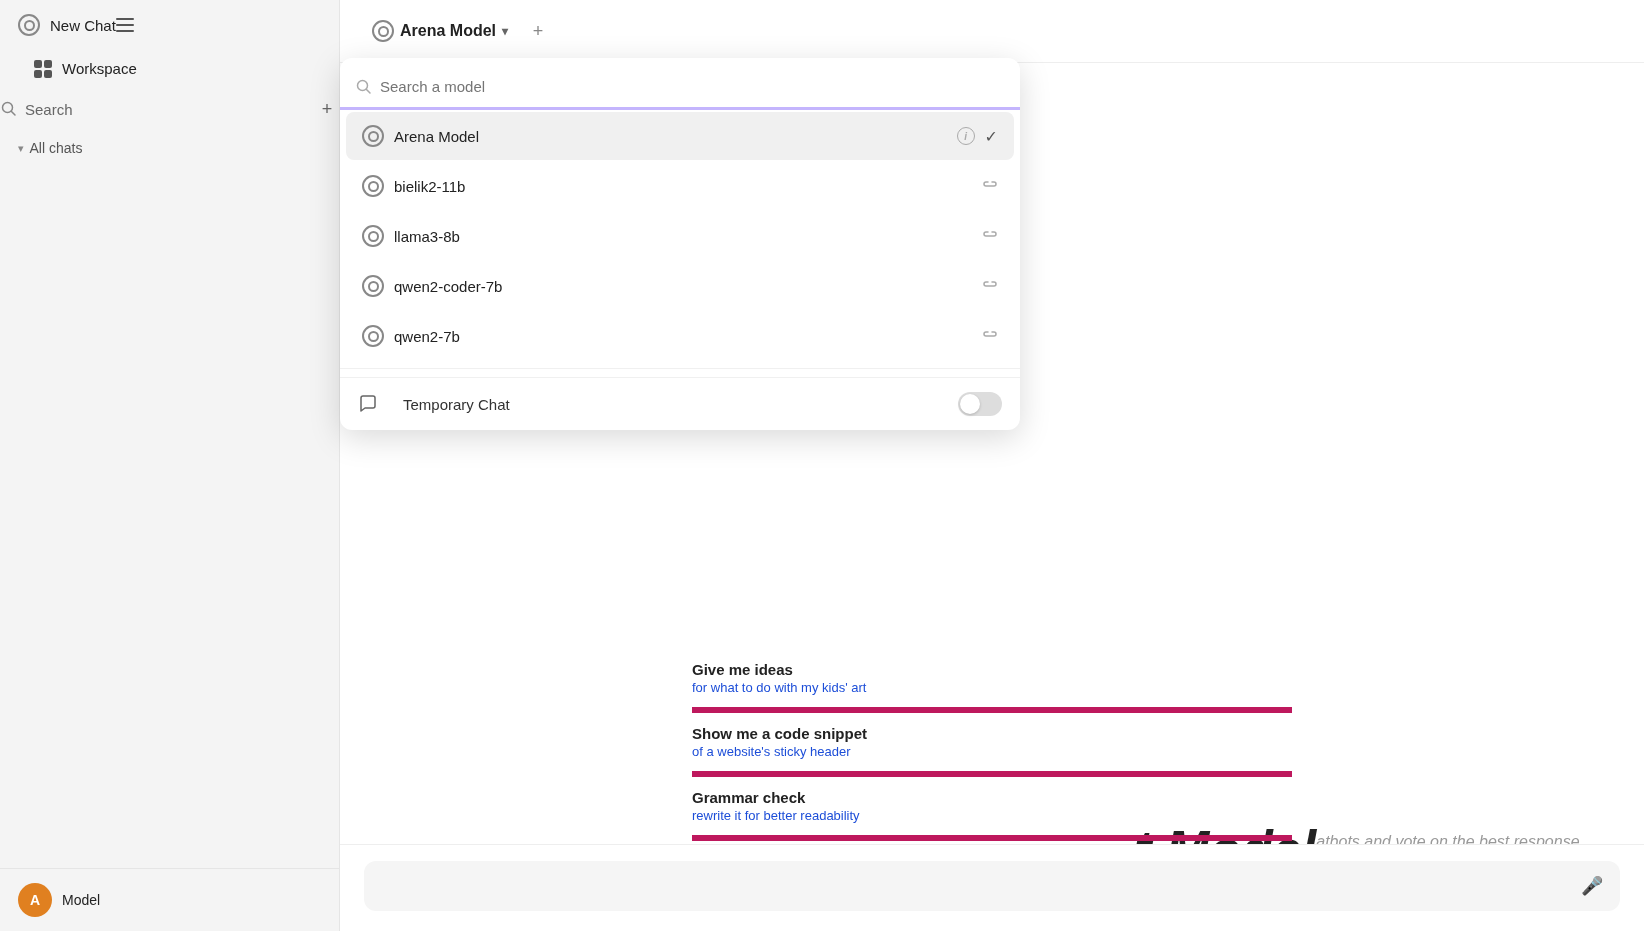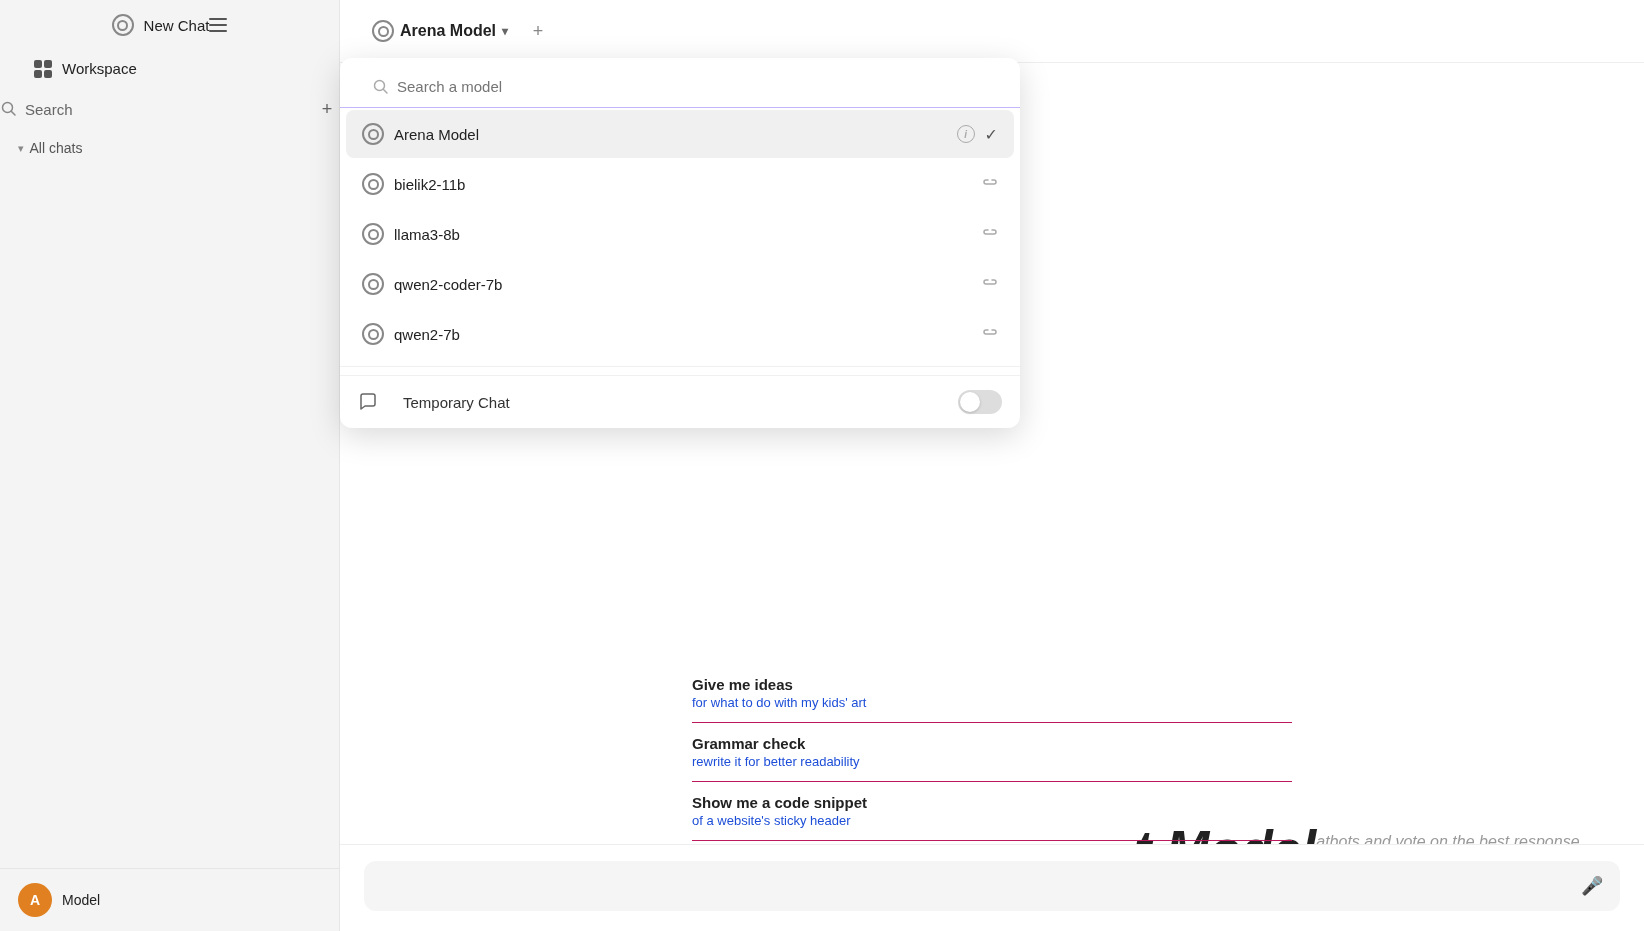--- a/index.html
+++ b/index.html
@@ -11,21 +11,21 @@
       min-width: 340px;
       background: #f4f4f4;
       display: flex;
       flex-direction: column;
       height: 100%;
       border-right: 1px solid #e5e5e5;
     }
     .sidebar-new-chat {
       display: flex;
       align-items: center;
-      justify-content: center;
+      justify-content: flex-start;
       padding: 14px 18px;
       cursor: pointer;
     }
     .sidebar-new-chat-left {
       display: flex;
       align-items: center;
       gap: 10px;
     }
     .sidebar-new-chat-label {
       font-size: 15px;
@@ -177,21 +177,21 @@
       bottom: 120px;
       left: 50%;
       transform: translateX(-50%);
       display: flex;
       flex-direction: column;
       gap: 0;
     }
     .suggestion-item {
       padding: 12px 0;
       cursor: pointer;
-      border-bottom: 1px solid #be185d;
+      border-bottom: 6px solid #be185d;
     }
     .suggestion-title {
       font-size: 15px;
       font-weight: 600;
       color: #222;
     }
     .suggestion-sub {
       font-size: 13px;
       color: #1d4ed8;
       margin-top: 2px;
@@ -205,22 +205,22 @@
       border-radius: 12px;
       box-shadow: 0 8px 32px rgba(0,0,0,0.15);
       z-index: 100;
       padding: 12px 0 0 0;
       pointer-events: all;
     }
     .dropdown-search {
       display: flex;
       align-items: center;
       gap: 8px;
-      padding: 8px 33px 12px;
-      border-bottom: 1px solid #c4b5fd;
+      padding: 8px 16px 12px;
+      border-bottom: 3px solid #c4b5fd;
     }
     .dropdown-search input {
       border: none;
       outline: none;
       font-size: 15px;
       color: #888;
       background: transparent;
       flex: 1;
     }
     .dropdown-item {
@@ -380,26 +380,26 @@
 
   <div class="suggestions">
   </div>
 
   <div style="position:absolute; bottom:90px; left:50%; transform:translateX(-50%); width:600px;">
     <div class="suggestion-item">
       <div class="suggestion-title">Give me ideas</div>
       <div class="suggestion-sub">for what to do with my kids' art</div>
     </div>
     <div class="suggestion-item">
+      <div class="suggestion-title">Show me a code snippet</div>
+      <div class="suggestion-sub">of a website's sticky header</div>
+    </div>
+    <div class="suggestion-item">
       <div class="suggestion-title">Grammar check</div>
       <div class="suggestion-sub">rewrite it for better readability</div>
-    </div>
-    <div class="suggestion-item">
-      <div class="suggestion-title">Show me a code snippet</div>
-      <div class="suggestion-sub">of a website's sticky header</div>
     </div>
   </div>
 
   <div class="input-area">
     <div class="input-box">
       <span class="mic-btn">🎤</span>
     </div>
   </div>
 </div>
 

